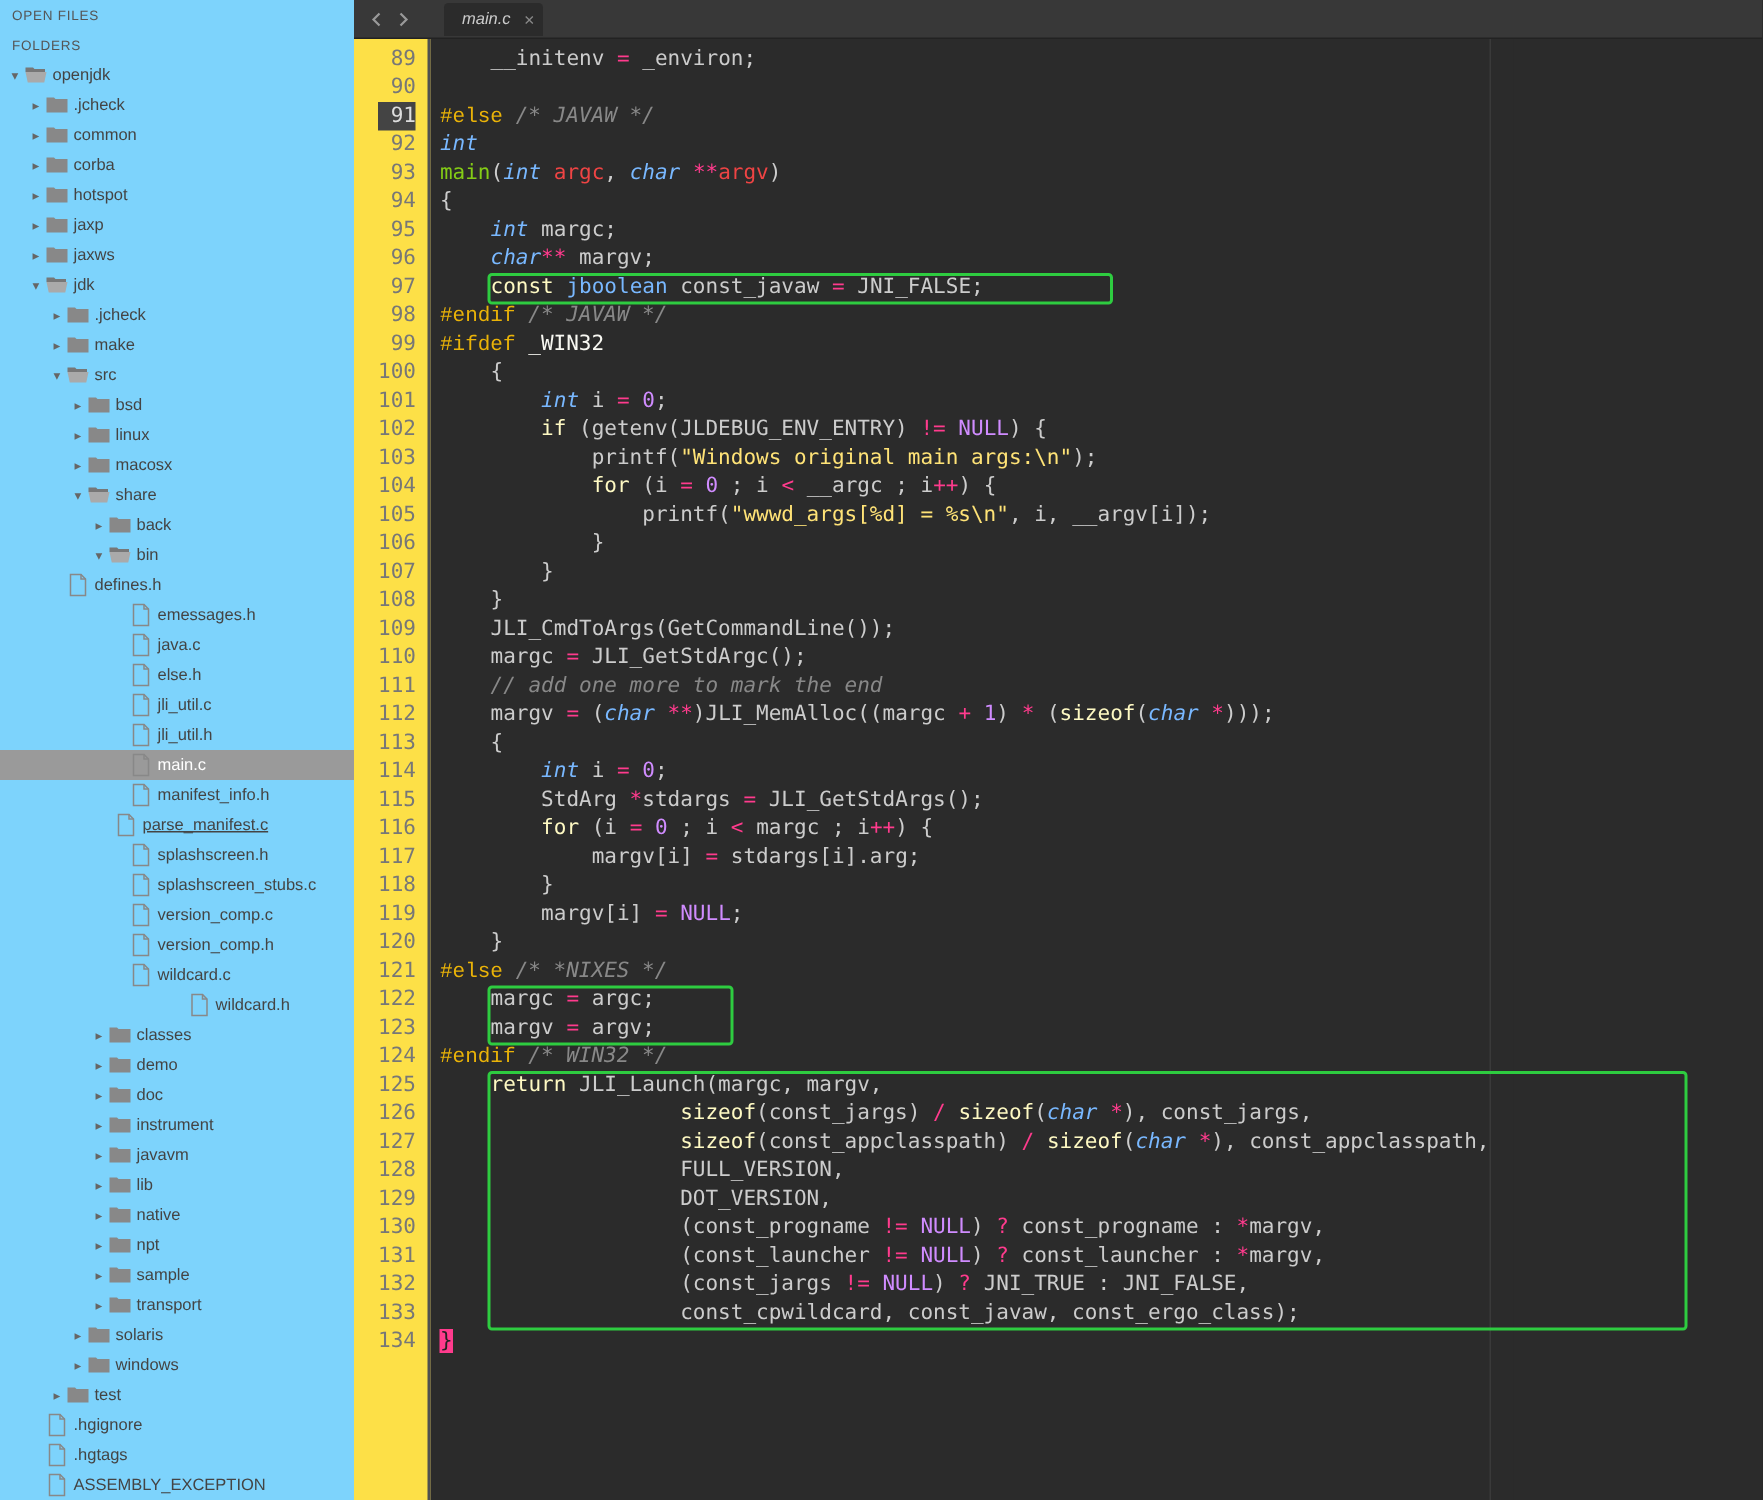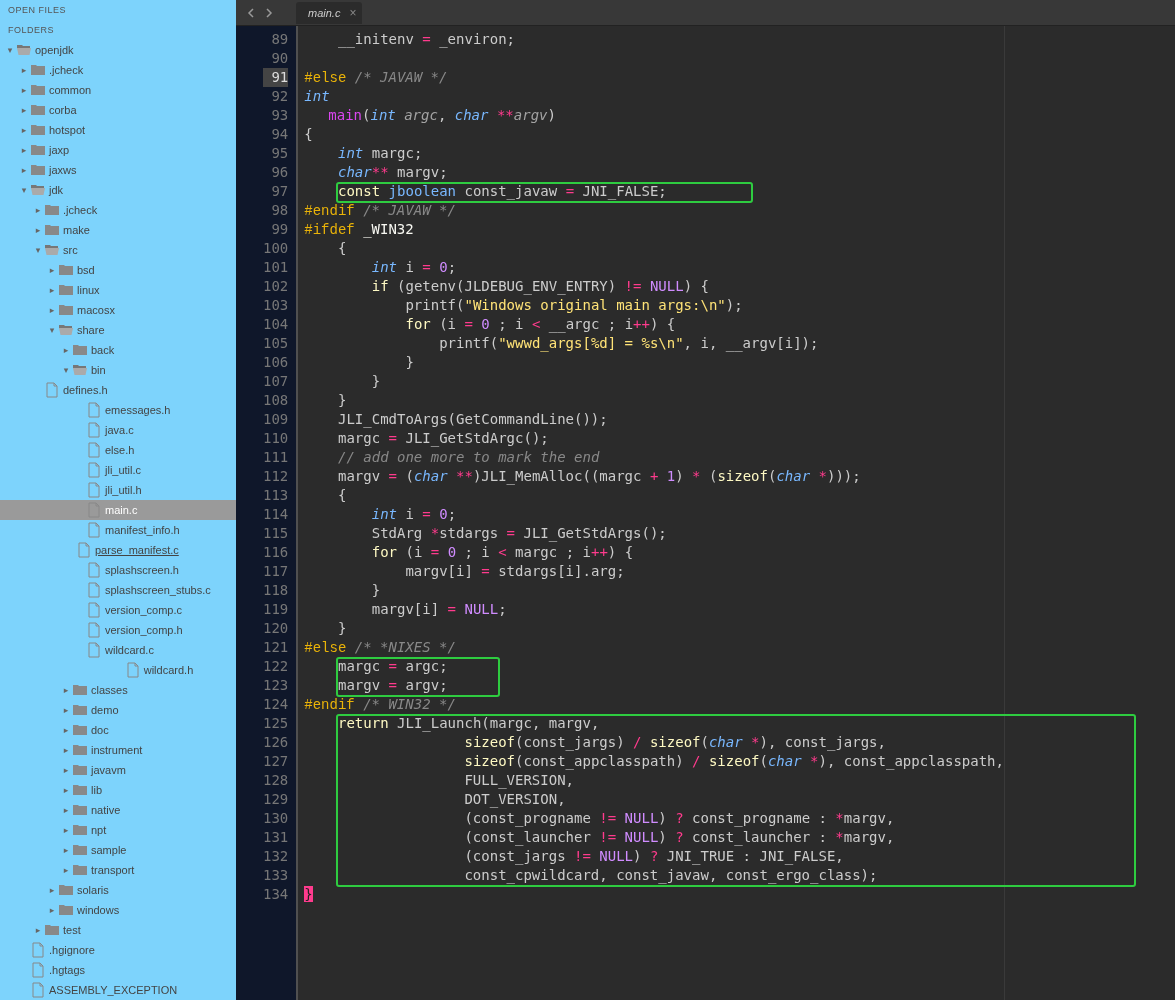--- a/index.html
+++ b/index.html
@@ -14,32 +14,32 @@
   .tree-row.selected .arrow { color:#fff; }
   .ico { width:16px; display:inline-flex; justify-content:center; margin-right:3px; }
   .lbl { }
   
   .editor { flex:1; display:flex; flex-direction:column; background:#2b2b2b; position:relative; }
   .topbar { height:26px; background:#383838; display:flex; align-items:center; padding:0 6px; border-bottom:1px solid #222; }
   .navarrow { width:18px; height:18px; display:flex; align-items:center; justify-content:center; color:#999; cursor:pointer; }
   .tab { background:#2b2b2b; height:22px; display:flex; align-items:center; padding:0 22px 0 12px; margin-left:18px; border-radius:3px 3px 0 0; position:relative; font-style:italic; color:#ccc; font-size:11px;}
   .tab .close { position:absolute; right:6px; color:#888; font-style:normal; font-size:12px; cursor:pointer;}
   .code-wrap { flex:1; display:flex; overflow:hidden; font-family:Menlo,Consolas,monospace; font-size:14px; line-height:19px; }
-  .gutter { background:#0f172a; color:#777; text-align:right; padding:4px 8px 4px 27px; user-select:none; border-right:2px solid #505050;}
+  .gutter { background:#fde047; color:#777; text-align:right; padding:4px 8px 4px 16px; user-select:none; border-right:2px solid #505050;}
   .gutter .ln { height:19px; }
   .gutter .ln.active { background:#444; color:#ddd; }
   .code { padding:4px 0 4px 6px; white-space:pre; position:relative; }
   .code .row { height:19px; position:relative; }
   .hl-box { position:absolute; border:2px solid #2ecc40; border-radius:3px; pointer-events:none; }
   
   .kw  { color:#fef9c3; }    
   .ty  { color:#79b8ff; font-style:italic; } 
   .ty2 { color:#79b8ff; }
-  .fn  { color:#d946ef;margin-left:24px; }    
-  .var { color:#a3a3a3; font-style:italic; } 
+  .fn  { color:#84cc16; }    
+  .var { color:#ef4444; } 
   .num { color:#d08cff; }    
   .str { color:#ffe377; }    
   .op  { color:#ff3b8d; }
   .cm  { color:#888; font-style:italic; }
   .pp  { color:#eab308;font-family:Liberation Mono, monospace; }
   .w   { color:#f8f8f2; }
   .cursor-brace { background:#ff3b8d; color:#222; }
   .minimap { width:16px; background:#2b2b2b; border-left:1px solid #3a3a3a; }
 </style>
 </head>

